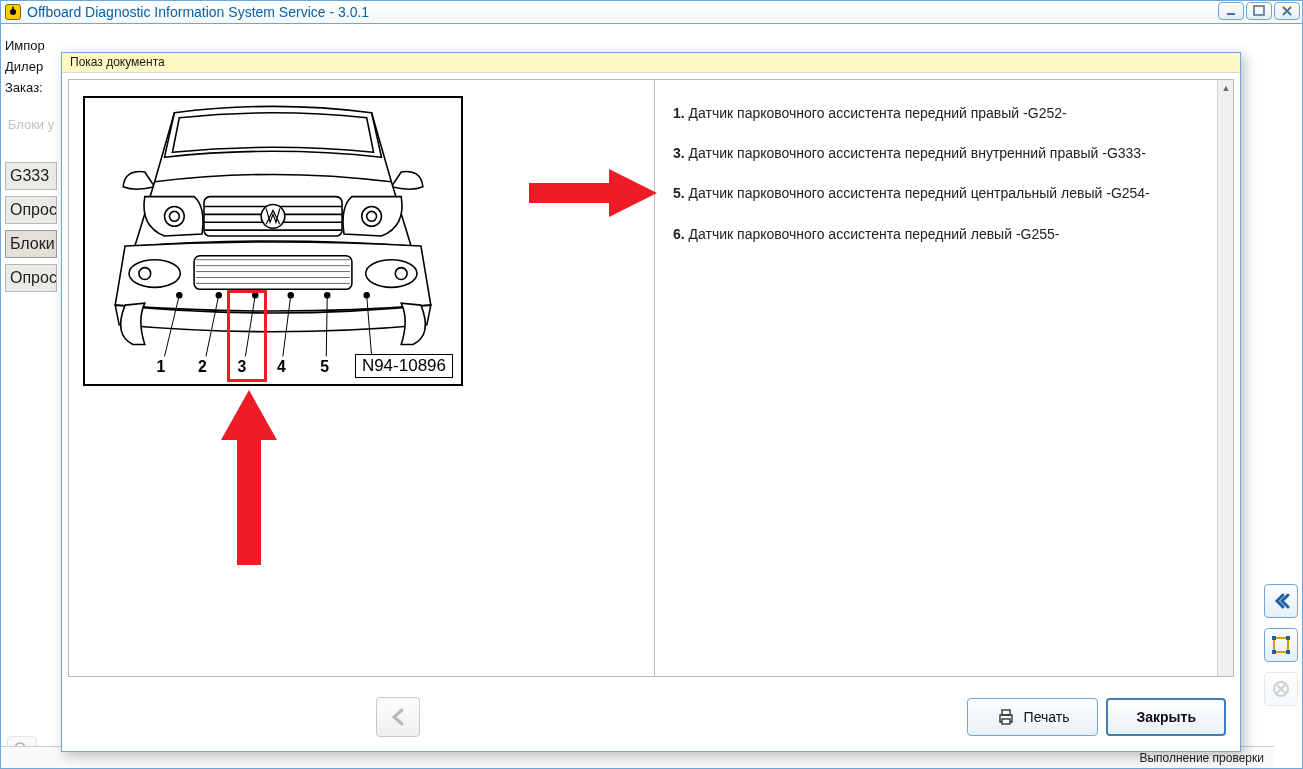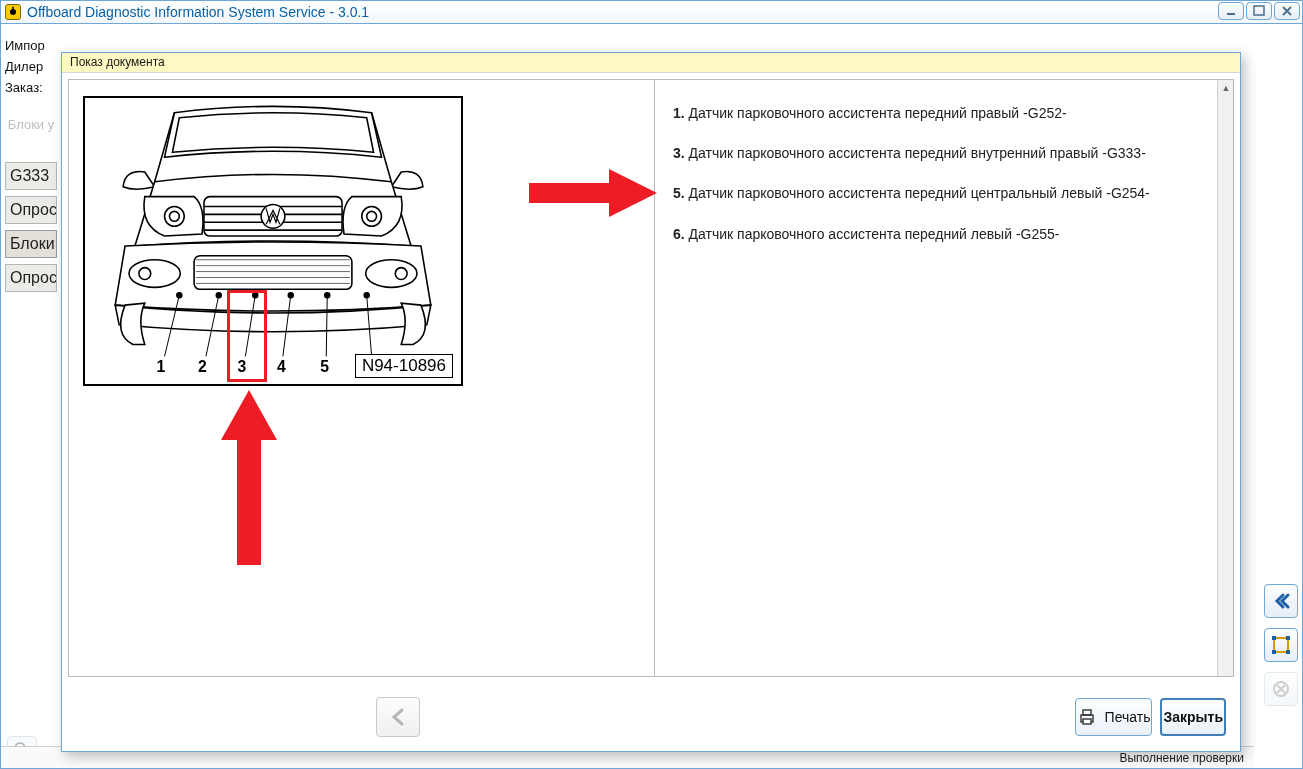--- a/index.html
+++ b/index.html
@@ -74,21 +74,21 @@
   }
   .railbtn {
     width:34px; height:34px;
     border:1px solid #6fa7d6; background:linear-gradient(#fdfdfe,#e6eef7);
     border-radius:4px; display:flex; align-items:center; justify-content:center;
     cursor:pointer;
   }
   .railbtn.disabled { opacity:.4; cursor:default; border-color:#b9c9d6;}
   
   .statusbar {
-    position:absolute; bottom:0; left:0; right:48px;
+    position:absolute; bottom:0; left:0; right:28px;
     height:22px; border-top:1px solid #d0d0d0;
     background:#fafafa;
     display:flex; align-items:center; justify-content:flex-end;
     padding:0 10px;
     font-size:12px; color:#222;
   }
   .zoom-btn {
     position:absolute; bottom:4px; left:6px;
     width:30px; height:28px; border:1px solid #cfd6dc; border-radius:4px;
     background:#f4f6f8; display:flex; align-items:center; justify-content:center;
@@ -152,21 +152,21 @@
   }
   .navarrow-btn {
     width:44px; height:40px;
     border:1px solid #c9c9c9; border-radius:4px;
     background:linear-gradient(#fdfdfd,#efefef);
     display:flex; align-items:center; justify-content:center;
     color:#aaa; font-size:22px; margin-left:300px;
   }
   .action-buttons { display:flex; gap:8px; }
   .btn {
-    height:38px; padding:0 1px;
+    height:38px; padding:0 28px;
     border:1px solid #6fa7d6; border-radius:4px;
     background:linear-gradient(#fefefe,#e9f1f8);
     display:flex; align-items:center; gap:8px;
     font-size:14px; color:#111; cursor:pointer;
   }
   .btn.primary { border-width:2px; border-color:#3f7fb5; font-weight:600;}
 
   
   .diagram-frame {
     width:380px; height:290px;

